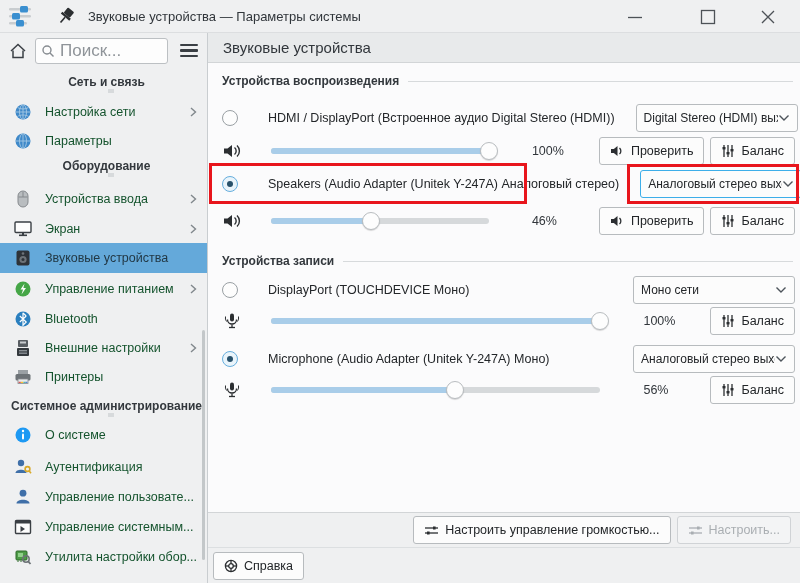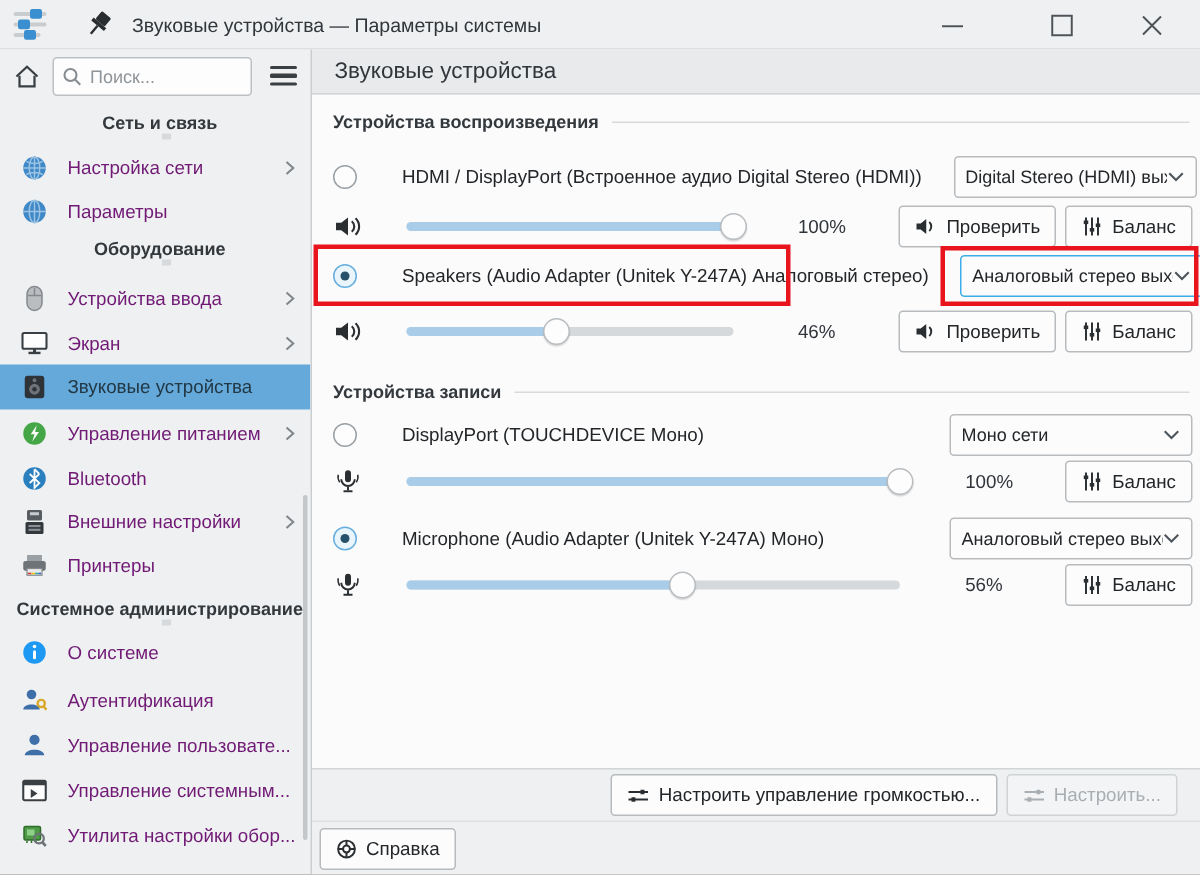--- a/index.html
+++ b/index.html
@@ -14,32 +14,32 @@
   .appicon{margin-left:8px;}
   .pinicon{margin-left:22px;}
   .winbtn{position:absolute;top:0;width:34px;height:33px;display:flex;align-items:center;justify-content:center;}
   .winbtn.min{left:618px;} .winbtn.max{left:691px;} .winbtn.close{left:751px;}
   
   .toolbar{position:absolute;left:0;top:33px;width:207px;height:35px;background:#eff0f1;
     display:flex;align-items:center;}
   .homebtn{width:26px;height:26px;margin-left:5px;display:flex;align-items:center;justify-content:center;}
   .search{position:relative;width:133px;height:26px;margin-left:4px;}
   .search input{width:100%;height:100%;border:1px solid #bcc0c3;border-radius:3px;background:#fdfdfd;
-    padding:0 6px 0 24px;font-size:12px;font-family:"Liberation Sans",sans-serif;color:#31363b;outline:none;}
+    padding:0 6px 0 24px;font-size:17px;font-family:"Liberation Sans",sans-serif;color:#31363b;outline:none;}
   .search input::placeholder{color:#8f9499;}
   .searchicon{position:absolute;left:6px;top:6px;}
   .hamburger{width:26px;height:26px;margin-left:8px;display:flex;flex-direction:column;justify-content:center;gap:3px;align-items:center;}
   .hamburger i{display:block;width:18px;height:2.5px;background:#3a3f44;border-radius:1px;}
   
   .sidebar{position:absolute;left:0;top:68px;width:207px;bottom:0;background:#eff0f1;}
   .sb-section{position:absolute;left:14px;right:8px;height:18px;display:flex;align-items:center;
     font-size:12px;font-weight:bold;color:#33383d;white-space:nowrap;flex-direction:column;}
   .sb-section .rule{flex:1;height:1px;background:#d7dadc;margin-left:9px;min-width:6px;}
   .sb-item{position:absolute;left:0;width:207px;height:30px;display:flex;align-items:center;
-    padding-left:14px;font-size:12.5px;color:#701a75;white-space:nowrap;cursor:default;}
+    padding-left:14px;font-size:12.5px;color:#14532d;white-space:nowrap;cursor:default;}
   .sb-item .ic{width:18px;height:18px;margin-right:13px;flex:0 0 18px;display:flex;align-items:center;justify-content:center;}
   .sb-item .chev{position:absolute;right:9px;top:9px;}
   .sb-item.selected{background:#64a9da;color:#223845;}
   .sb-scrollthumb{position:absolute;right:2px;top:262px;width:3px;height:230px;background:#c3c7c9;border-radius:2px;}
   
   .main{position:absolute;left:207px;top:33px;right:0;bottom:0;background:#fbfbfc;border-left:1px solid #c9cdd0;}
   .band{position:absolute;left:0;top:0;right:0;height:30px;background:#e8eaeb;border-bottom:1px solid #d2d5d7;
     display:flex;align-items:center;}
   .band .pt{font-size:15px;color:#31363b;margin-left:15px;}
   .scroll{position:absolute;left:0;top:31px;right:0;height:448px;background:#fbfbfc;}
@@ -60,21 +60,21 @@
   .slider .fill{position:absolute;left:0;top:11px;height:6px;border-radius:3px;background:#a9cde9;}
   .slider .handle{position:absolute;top:5px;width:18px;height:18px;border-radius:50%;background:#fdfdfd;
     border:1px solid #b9bdc0;box-shadow:0 1px 1px rgba(0,0,0,.15);}
   .pct{width:36px;margin-left:22px;font-size:12.5px;color:#31363b;white-space:nowrap;}
   .btn{display:inline-flex;align-items:center;justify-content:center;gap:6px;height:28px;padding:0 10px;
     background:#fcfcfc;border:1px solid #b7bbbe;border-radius:3px;font-size:12.5px;color:#232629;white-space:nowrap;}
   .btn.disabled{color:#a9aeb2;border-color:#d0d3d6;background:#f3f4f5;}
   .btngroup{display:flex;gap:6px;margin-left:10px;}
   .red-box{position:absolute;border:3px solid #e8151c;pointer-events:none;z-index:5;}
   .panel-footer{position:absolute;left:0;right:0;top:479px;height:35px;background:#eff0f1;border-top:1px solid #d2d5d7;
-    display:flex;align-items:center;justify-content:flex-end;gap:6px;padding-right:15px;}
+    display:flex;align-items:center;justify-content:flex-end;gap:6px;padding-right:9px;}
   .helpbar{position:absolute;left:0;right:0;top:514px;bottom:0;background:#eff0f1;border-top:1px solid #dcdfe1;
     display:flex;align-items:center;padding-left:5px;}
   svg{display:block;}
 </style>
 </head>
 <body>
 
 <div class="window">
 
   <div class="titlebar">

